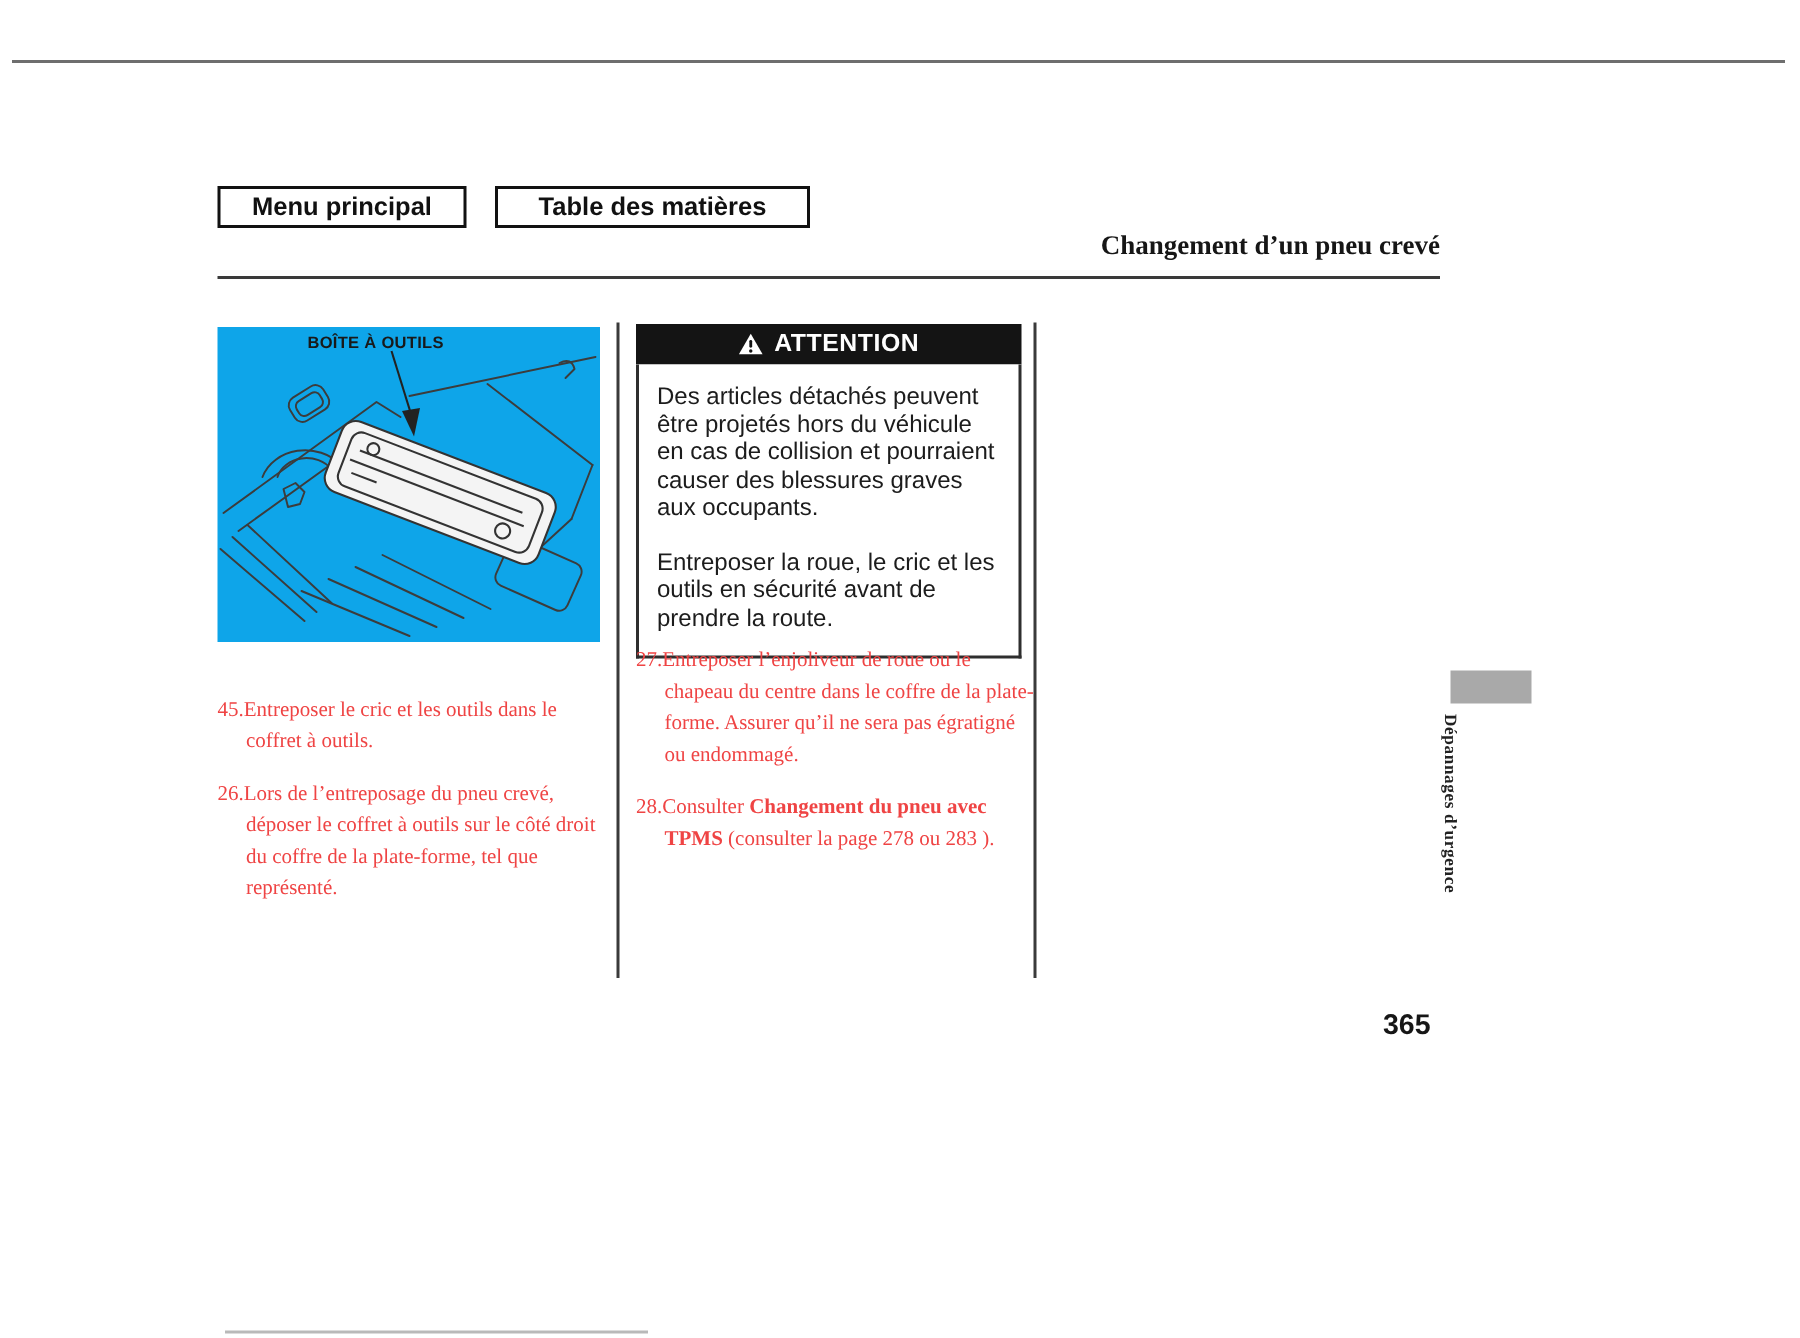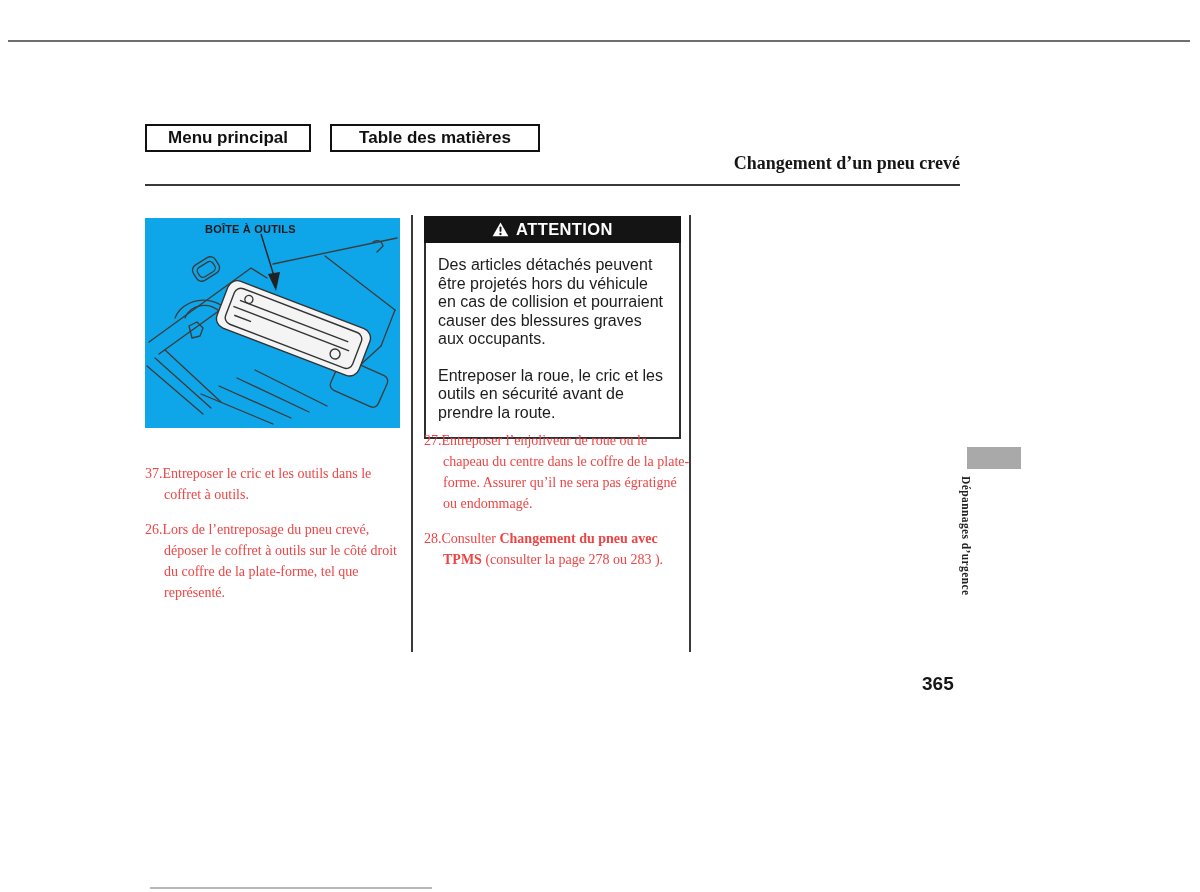--- a/index.html
+++ b/index.html
@@ -133,21 +133,21 @@
     </svg>
     <span>ATTENTION</span>
   </div>
   <div class="warning-body">
     <p>Des articles détachés peuvent être projetés hors du véhicule en cas de collision et pourraient causer des blessures graves aux occupants.</p>
     <p>Entreposer la roue, le cric et les outils en sécurité avant de prendre la route.</p>
   </div>
 </div>
 
 <div class="abs steps steps-left">
-  <div class="step"><span>37.</span><span>Entreposer le cric et les outils dans le coffret à outils.</span></div>
+  <div class="step"><span>45.</span><span>Entreposer le cric et les outils dans le coffret à outils.</span></div>
   <div class="step"><span>26.</span><span>Lors de l’entreposage du pneu crevé, déposer le coffret à outils sur le côté droit du coffre de la plate-forme, tel que représenté.</span></div>
 </div>
 
 <div class="abs steps steps-right">
   <div class="step"><span>27.</span><span>Entreposer l’enjoliveur de roue ou le chapeau du centre dans le coffre de la plate-forme. Assurer qu’il ne sera pas égratigné ou endommagé.</span></div>
   <div class="step"><span>28.</span><span>Consulter </span><b>Changement du pneu avec TPMS</b><span> (consulter la page 278 ou 283 ).</span></div>
 </div>
 
 <div class="abs side-tab"></div>
 <div class="abs side-text">Dépannages d’urgence</div>

